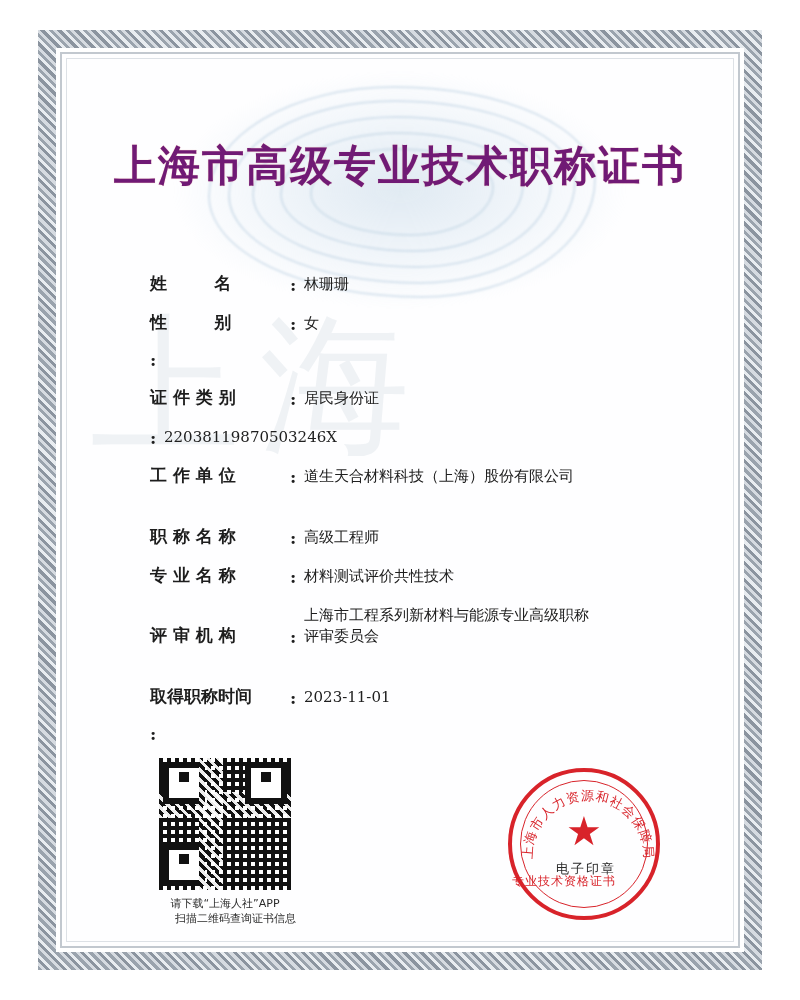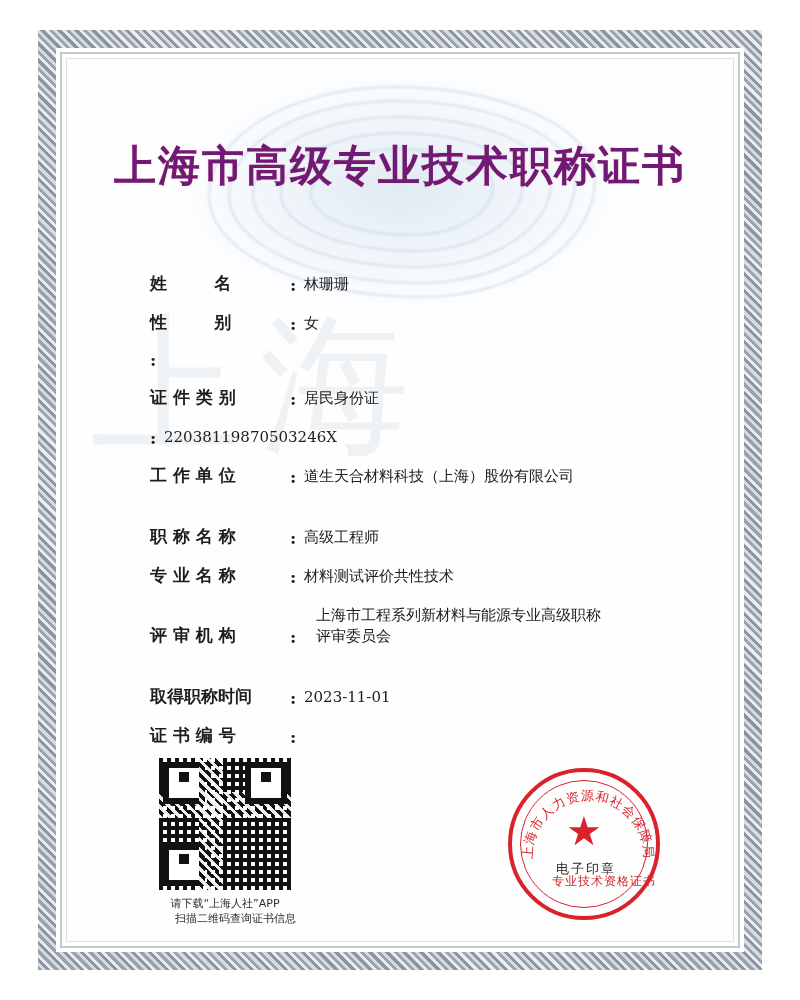--- a/index.html
+++ b/index.html
@@ -237,21 +237,21 @@
   .seal-arc text {
     font-family: "DejaVu Serif", serif;
     font-size: 13px;
     fill: #d8232a;
     letter-spacing: 1px;
   }
   .seal-bottom {
     position: absolute;
     left: 0; right: 0;
     bottom: 26px;
-    text-align: right;
+    text-align: left;
     font-family: "DejaVu Serif", serif;
     font-size: 12px;
     color: #d8232a;
     letter-spacing: 1px;
   }
   .seal-label {
     position: absolute;
     left: 556px;
     top: 860px;
     font-family: "DejaVu Serif", serif;
@@ -327,34 +327,33 @@
 
     <div class="row">
       <div class="label">专 业 名 称</div>
       <div class="colon">:</div>
       <div class="value">材料测试评价共性技术</div>
     </div>
 
     <div class="row">
       <div class="label">评 审 机 构</div>
       <div class="colon">:</div>
-      <div class="value" style="white-space: pre-line; margin-left: 12px;">上海市工程系列新材料与能源专业高级职称
+      <div class="value" style="white-space: pre-line;">上海市工程系列新材料与能源专业高级职称
 评审委员会</div>
     </div>
 
     <div class="group-gap"></div>
 
     <div class="row">
       <div class="label">取得职称时间</div>
       <div class="colon">:</div>
       <div class="value">2023-11-01</div>
     </div>
 
     <div class="row">
-      <div class="label">证 书 编 号</div>
       <div class="colon">:</div>
     </div>
 
   </div>
 
   <div class="qr-wrap">
     <div class="qr">
       <div class="qr-eye eye-tl">
           <i></i>
         </div>

